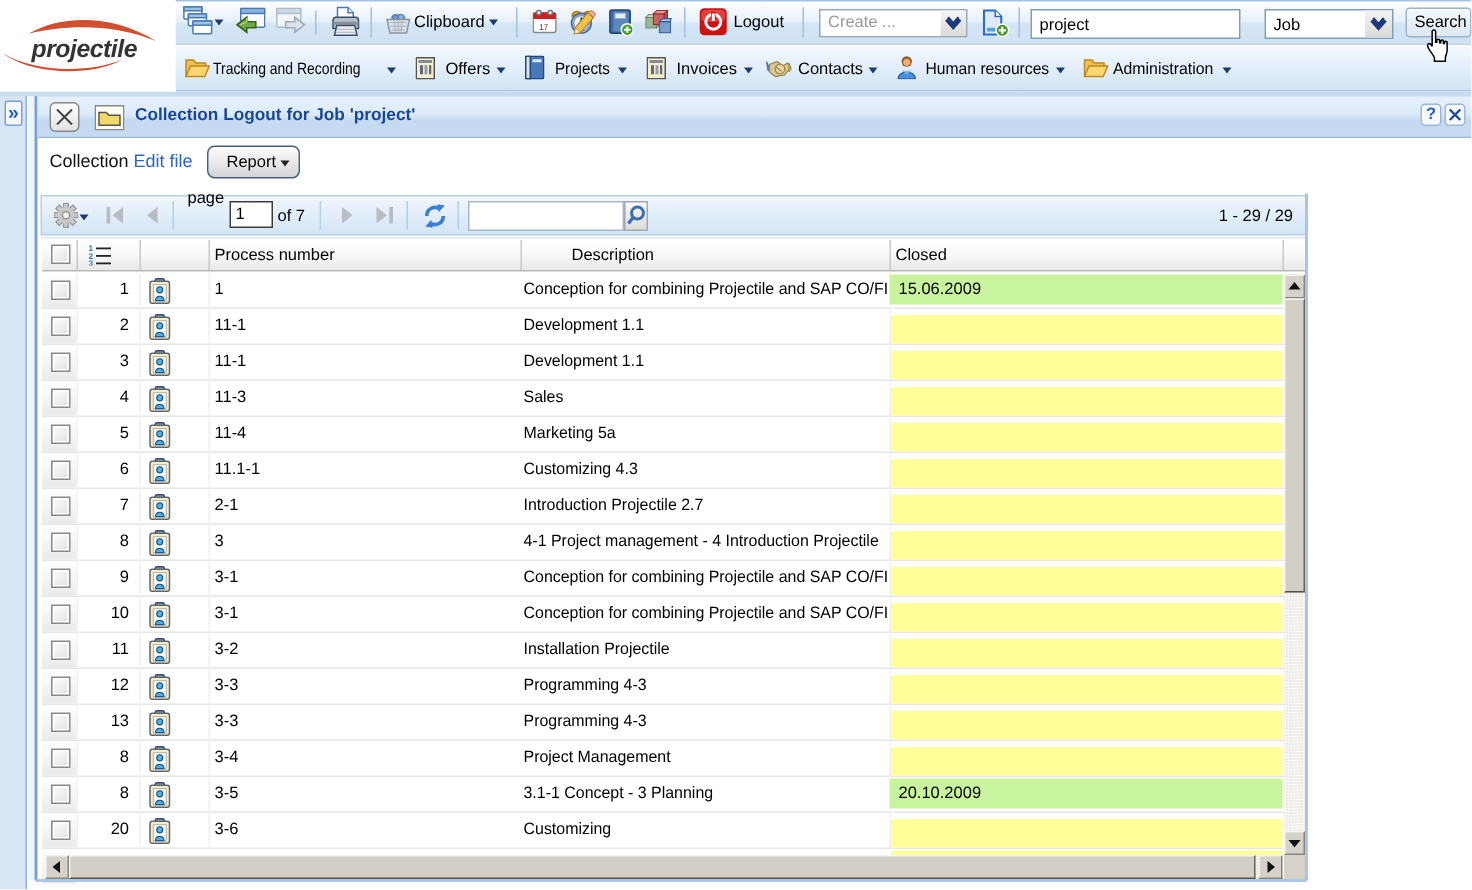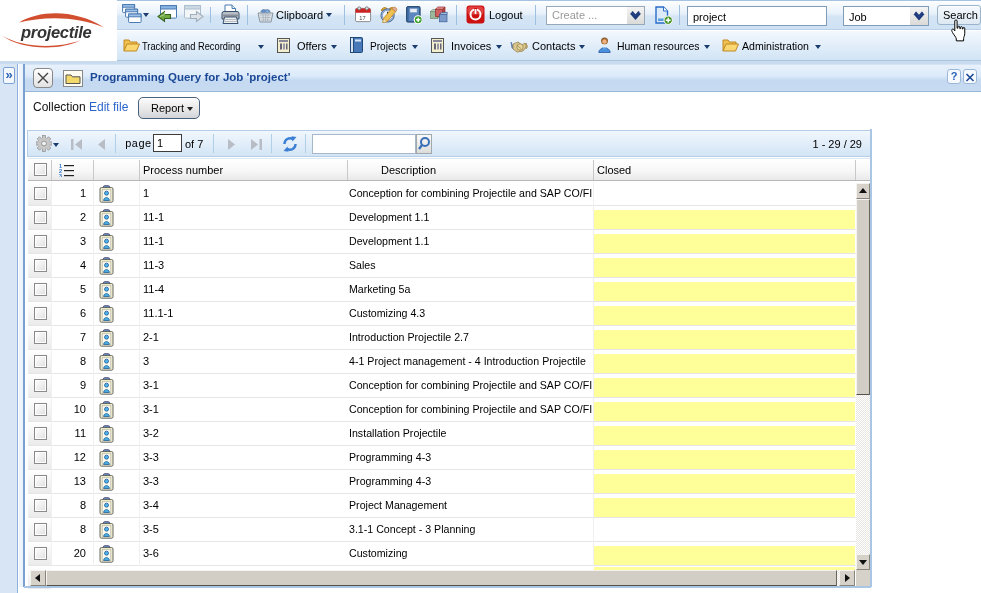--- a/index.html
+++ b/index.html
@@ -246,21 +246,21 @@
   <svg width="18" height="18">
       <path d="M4,4 L14,14 M14,4 L4,14" stroke="#444" stroke-width="1.4"></path>
     </svg>
 </div>
 
 <div class="abs" style="left:63px;top:70px;">
 <svg width="20" height="17" viewBox="0 0 20 17">
   <rect x="0.5" y="0.5" width="19" height="16" fill="#fdfdf2" stroke="#888"></rect>
   <path d="M3,13.5 L3,5 L8,5 L9.5,6.8 L17,6.8 L17,13.5 Z" fill="#f3d86a" stroke="#555"></path>
 </svg></div>
-<div class="abs" style="left:90px;top:71px;font-size:11.5px;font-weight:bold;color:#1b4896;">Programming Query for Job 'project'</div>
+<div class="abs" style="left:90px;top:71px;font-size:11.5px;font-weight:bold;color:#1b4896;">Collection Logout for Job 'project'</div>
 
 <div class="abs" style="left:947px;top:69px;width:14px;height:15px;background:#f6fafe;border:1px solid #9bb8d8;border-radius:3px;color:#2a62b8;font-size:11px;font-weight:bold;text-align:center;line-height:13px;">?</div>
 <div class="abs" style="left:963px;top:69px;width:14px;height:15px;background:#f6fafe;border:1px solid #9bb8d8;border-radius:3px;">
   <svg width="12" height="13">
       <path d="M2.5,3 L9.5,10 M9.5,3 L2.5,10" stroke="#1b4896" stroke-width="1.6"></path>
     </svg>
 </div>
 
 <div class="abs" style="left:33px;top:100px;font-size:12px;color:#111;">Collection</div>
 <div class="abs" style="left:89px;top:100px;font-size:12px;color:#2b65cc;">Edit file</div>
@@ -290,21 +290,21 @@
 <svg width="13" height="13">
       <rect x="1" y="1" width="2.5" height="11" fill="#b8bcc4"></rect>
       <path d="M12,1 L5,6.5 L12,12 Z" fill="#b8bcc4"></path>
     </svg></div>
 
 <div class="abs" style="left:96px;top:137px;">
 <svg width="10" height="13">
       <path d="M9,1 L2,6.5 L9,12 Z" fill="#b8bcc4"></path>
     </svg></div>
 <div class="abs" style="left:115px;top:134px;width:1px;height:19px;background:#b0d0ea;"></div>
-<div class="abs t11" style="left:125px;top:138px;font-family:Liberation Mono, monospace;">page</div>
+<div class="abs t11" style="left:125px;top:126px;">page</div>
 <div class="abs" style="left:153px;top:134px;width:29px;height:18px;background:#fff;border:1.5px solid #3c3c3c;">
   <div class="abs t11" style="left:3px;top:2px;">1</div>
 </div>
 <div class="abs t11" style="left:185px;top:138px;">of 7</div>
 <div class="abs" style="left:213px;top:134px;width:1px;height:19px;background:#b0d0ea;"></div>
 
 <div class="abs" style="left:227px;top:137px;">
 <svg width="10" height="13">
       <path d="M1,1 L8,6.5 L1,12 Z" fill="#b8bcc4"></path>
     </svg></div>
@@ -369,20 +369,21 @@
 <rect x="3.2" y="4.8" width="8.6" height="10.8" fill="#fcfbee" stroke="#aaa" stroke-width="0.6"></rect>
 <circle cx="7.5" cy="8.2" r="2" fill="#52b4e4" stroke="#1a5a9a" stroke-width="0.8"></circle>
 <path d="M4.7,15.4 C4.7,11.6 10.3,11.6 10.3,15.4 Z" fill="#52b4e4" stroke="#1a5a9a" stroke-width="0.8"></path>
 </svg>
     <div class="pnum">1</div>
     <div class="desc">Conception for combining Projectile and SAP CO/FI</div>
     <div class="vsep" style="left:23px;"></div>
     <div class="vsep" style="left:65px;"></div>
     <div class="vsep" style="left:111px;"></div>
     <div class="vsep" style="left:565px;"></div>
+    <div class="gcell">15.06.2009</div>
   </div>
       <div class="row" style="top:24px;">
     <div class="cb" style="position:absolute;left:6px;top:5px;"></div>
     <div class="rownum">2</div>
     <svg width="15" height="18" viewBox="0 0 15 18" style="position:absolute;left:71px;top:3px;">
 <rect x="4.5" y="0.8" width="6" height="3" rx="1" fill="#6ca6dc" stroke="#446"></rect>
 <rect x="1" y="2.5" width="13" height="14.7" rx="1.5" fill="#efecc8" stroke="#666" stroke-width="1"></rect>
 <rect x="3.2" y="4.8" width="8.6" height="10.8" fill="#fcfbee" stroke="#aaa" stroke-width="0.6"></rect>
 <circle cx="7.5" cy="8.2" r="2" fill="#52b4e4" stroke="#1a5a9a" stroke-width="0.8"></circle>
 <path d="M4.7,15.4 C4.7,11.6 10.3,11.6 10.3,15.4 Z" fill="#52b4e4" stroke="#1a5a9a" stroke-width="0.8"></path>
@@ -620,20 +621,21 @@
 <rect x="3.2" y="4.8" width="8.6" height="10.8" fill="#fcfbee" stroke="#aaa" stroke-width="0.6"></rect>
 <circle cx="7.5" cy="8.2" r="2" fill="#52b4e4" stroke="#1a5a9a" stroke-width="0.8"></circle>
 <path d="M4.7,15.4 C4.7,11.6 10.3,11.6 10.3,15.4 Z" fill="#52b4e4" stroke="#1a5a9a" stroke-width="0.8"></path>
 </svg>
     <div class="pnum">3-5</div>
     <div class="desc">3.1-1 Concept - 3 Planning</div>
     <div class="vsep" style="left:23px;"></div>
     <div class="vsep" style="left:65px;"></div>
     <div class="vsep" style="left:111px;"></div>
     <div class="vsep" style="left:565px;"></div>
+    <div class="gcell">20.10.2009</div>
   </div>
       <div class="row" style="top:360px;">
     <div class="cb" style="position:absolute;left:6px;top:5px;"></div>
     <div class="rownum">20</div>
     <svg width="15" height="18" viewBox="0 0 15 18" style="position:absolute;left:71px;top:3px;">
 <rect x="4.5" y="0.8" width="6" height="3" rx="1" fill="#6ca6dc" stroke="#446"></rect>
 <rect x="1" y="2.5" width="13" height="14.7" rx="1.5" fill="#efecc8" stroke="#666" stroke-width="1"></rect>
 <rect x="3.2" y="4.8" width="8.6" height="10.8" fill="#fcfbee" stroke="#aaa" stroke-width="0.6"></rect>
 <circle cx="7.5" cy="8.2" r="2" fill="#52b4e4" stroke="#1a5a9a" stroke-width="0.8"></circle>
 <path d="M4.7,15.4 C4.7,11.6 10.3,11.6 10.3,15.4 Z" fill="#52b4e4" stroke="#1a5a9a" stroke-width="0.8"></path>

